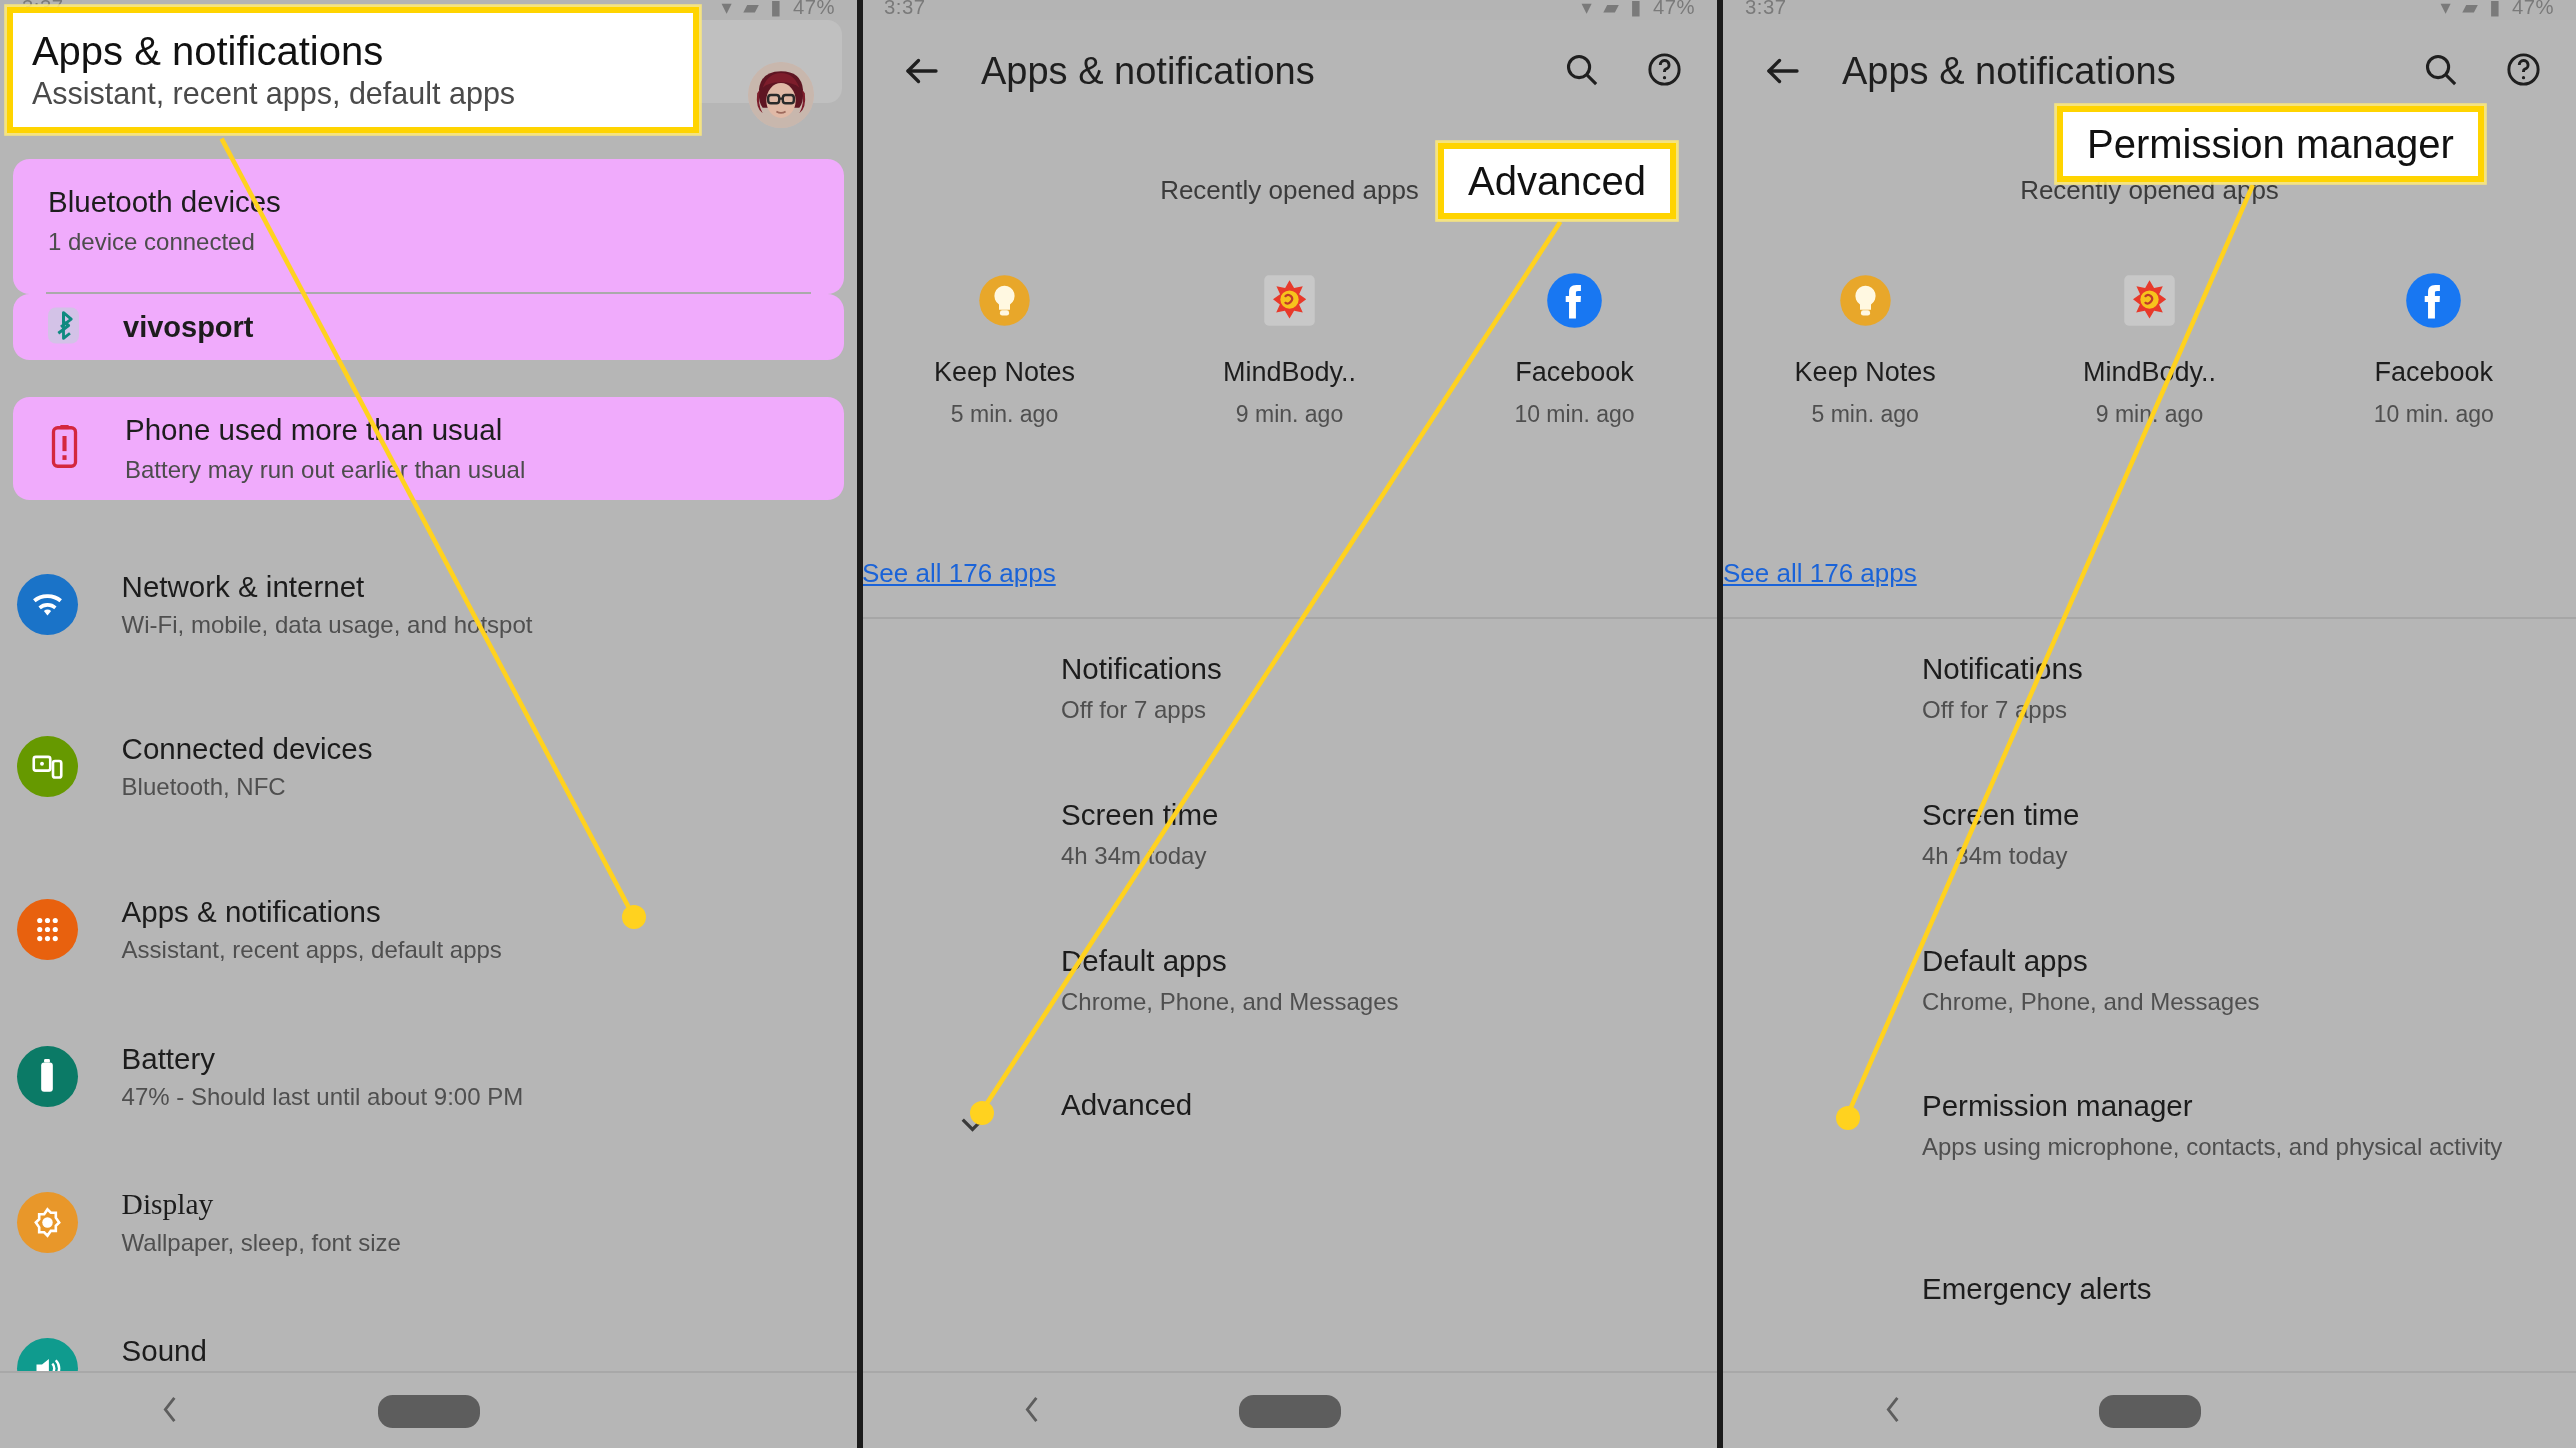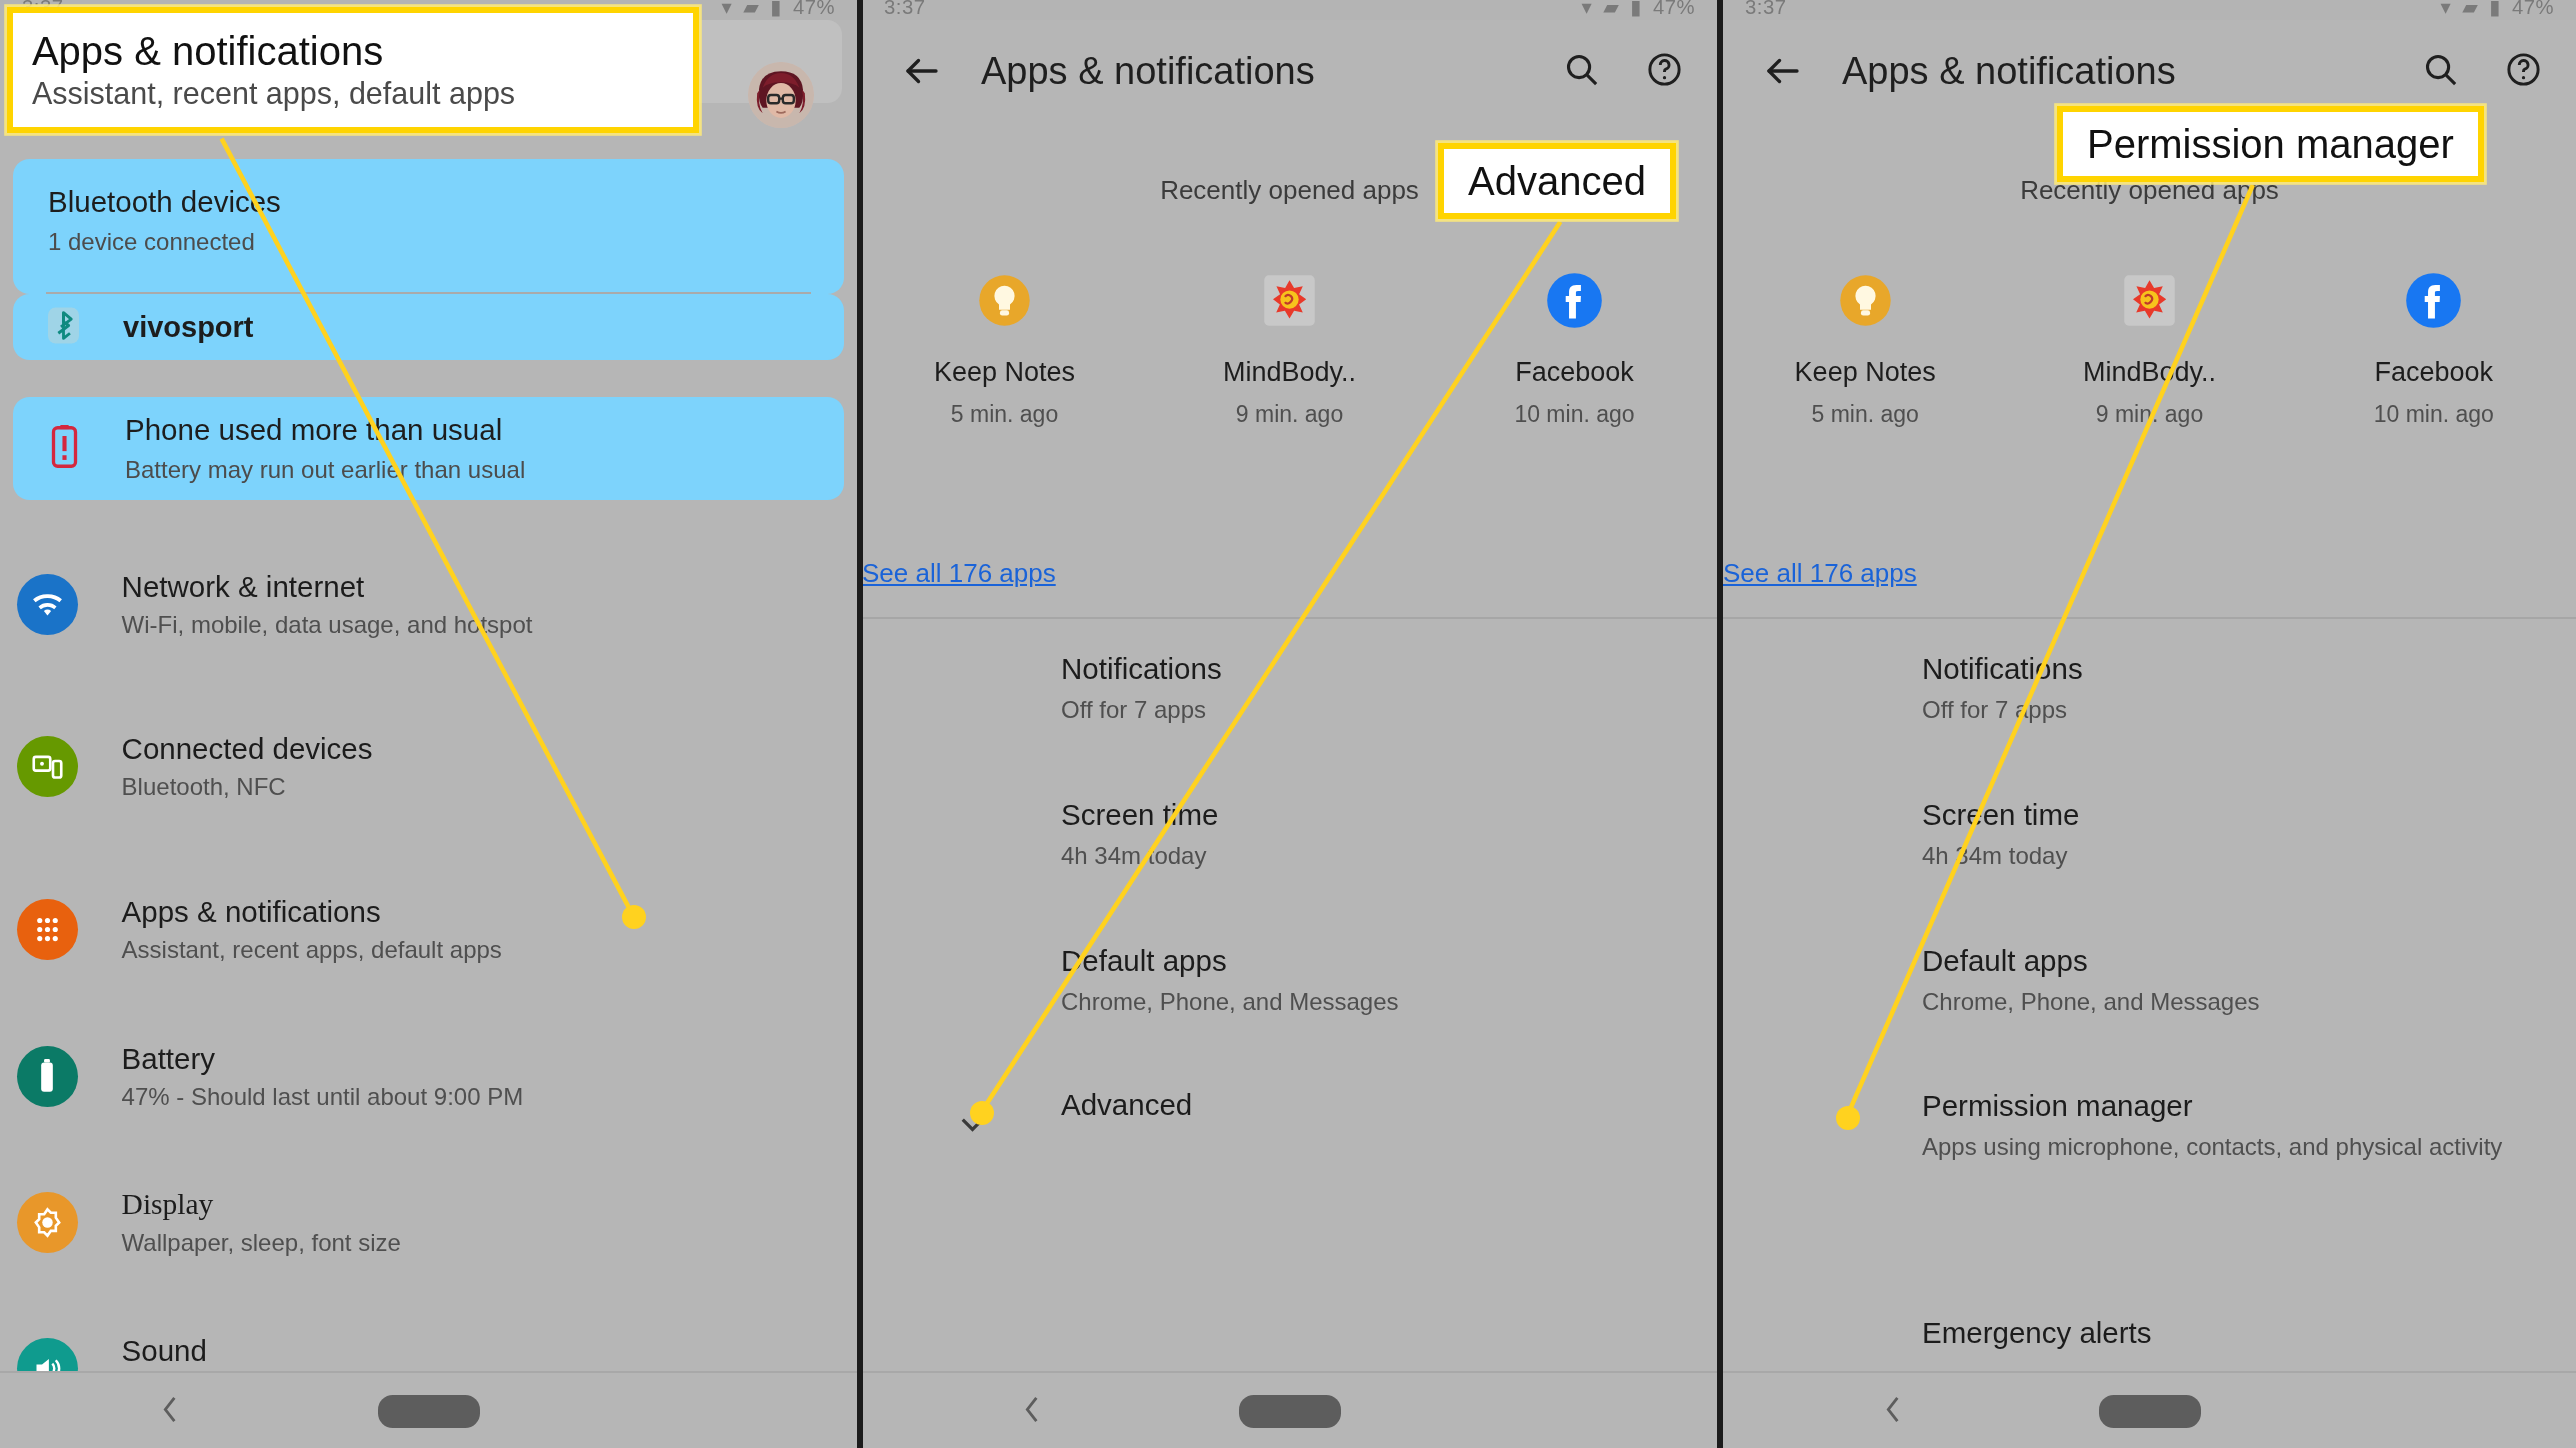--- a/index.html
+++ b/index.html
@@ -62,21 +62,21 @@
     position: absolute; top: 20.3px; left: 14.8px; width: 827px; height: 83px;
     background: #c0c0c0; border-radius: 14.8px;
   }
   .avatar {
     position: absolute; left: 733px; top: 42px; width: 66px; height: 66px;
     border-radius: 50%; overflow: hidden; background: #cdb9b1;
   }
 
   .card {
     position: absolute; left: 13px; width: 831px;
-    background: #7dd3fc; border-radius: 16.6px;
+    background: #f0abfc; border-radius: 16.6px;
   }
   #card-bt { top: 159px; height: 135px; }
   #card-bt2{ top: 294px; height: 66px; }
   #card-battery { top: 397px; height: 103px; }
 
   .card-title { font-size: 29.5px; color: #1d1d1d; }
   .card-sub   { font-size: 24px; color: #4c4c4c; margin-top: 9.2px; }
 
   .hairline {
     position: absolute; left: 33px; right: 33px; height: 1.8px; background: #aaaaaa;
@@ -548,21 +548,21 @@
     <div class="mrow" style="top:944px;padding-left:199px;">
       <div class="mrow-title">Default apps</div>
       <div class="mrow-sub">Chrome, Phone, and Messages</div>
     </div>
 
     <div class="mrow" style="top:1089px;padding-left:199px;padding-right:65px;">
       <div class="mrow-title">Permission manager</div>
       <div class="mrow-sub">Apps using microphone, contacts, and physical activity</div>
     </div>
 
-    <div class="mrow" style="top:1316px;padding-left:199px;">
+    <div class="mrow" style="top:1272px;padding-left:199px;">
       <div class="mrow-title">Emergency alerts</div>
     </div>
 
     <div class="ghost-text" style="left:199px;top:1381px;">Special app access</div>
 
     <div class="navbar">
       <span class="nav-back">
         <svg width="31" height="37" viewBox="0 0 24 28" fill="none" stroke="#5d5d5d" stroke-width="2.2">
           <path d="M15 5 L8 14 L15 23"></path>
         </svg>

